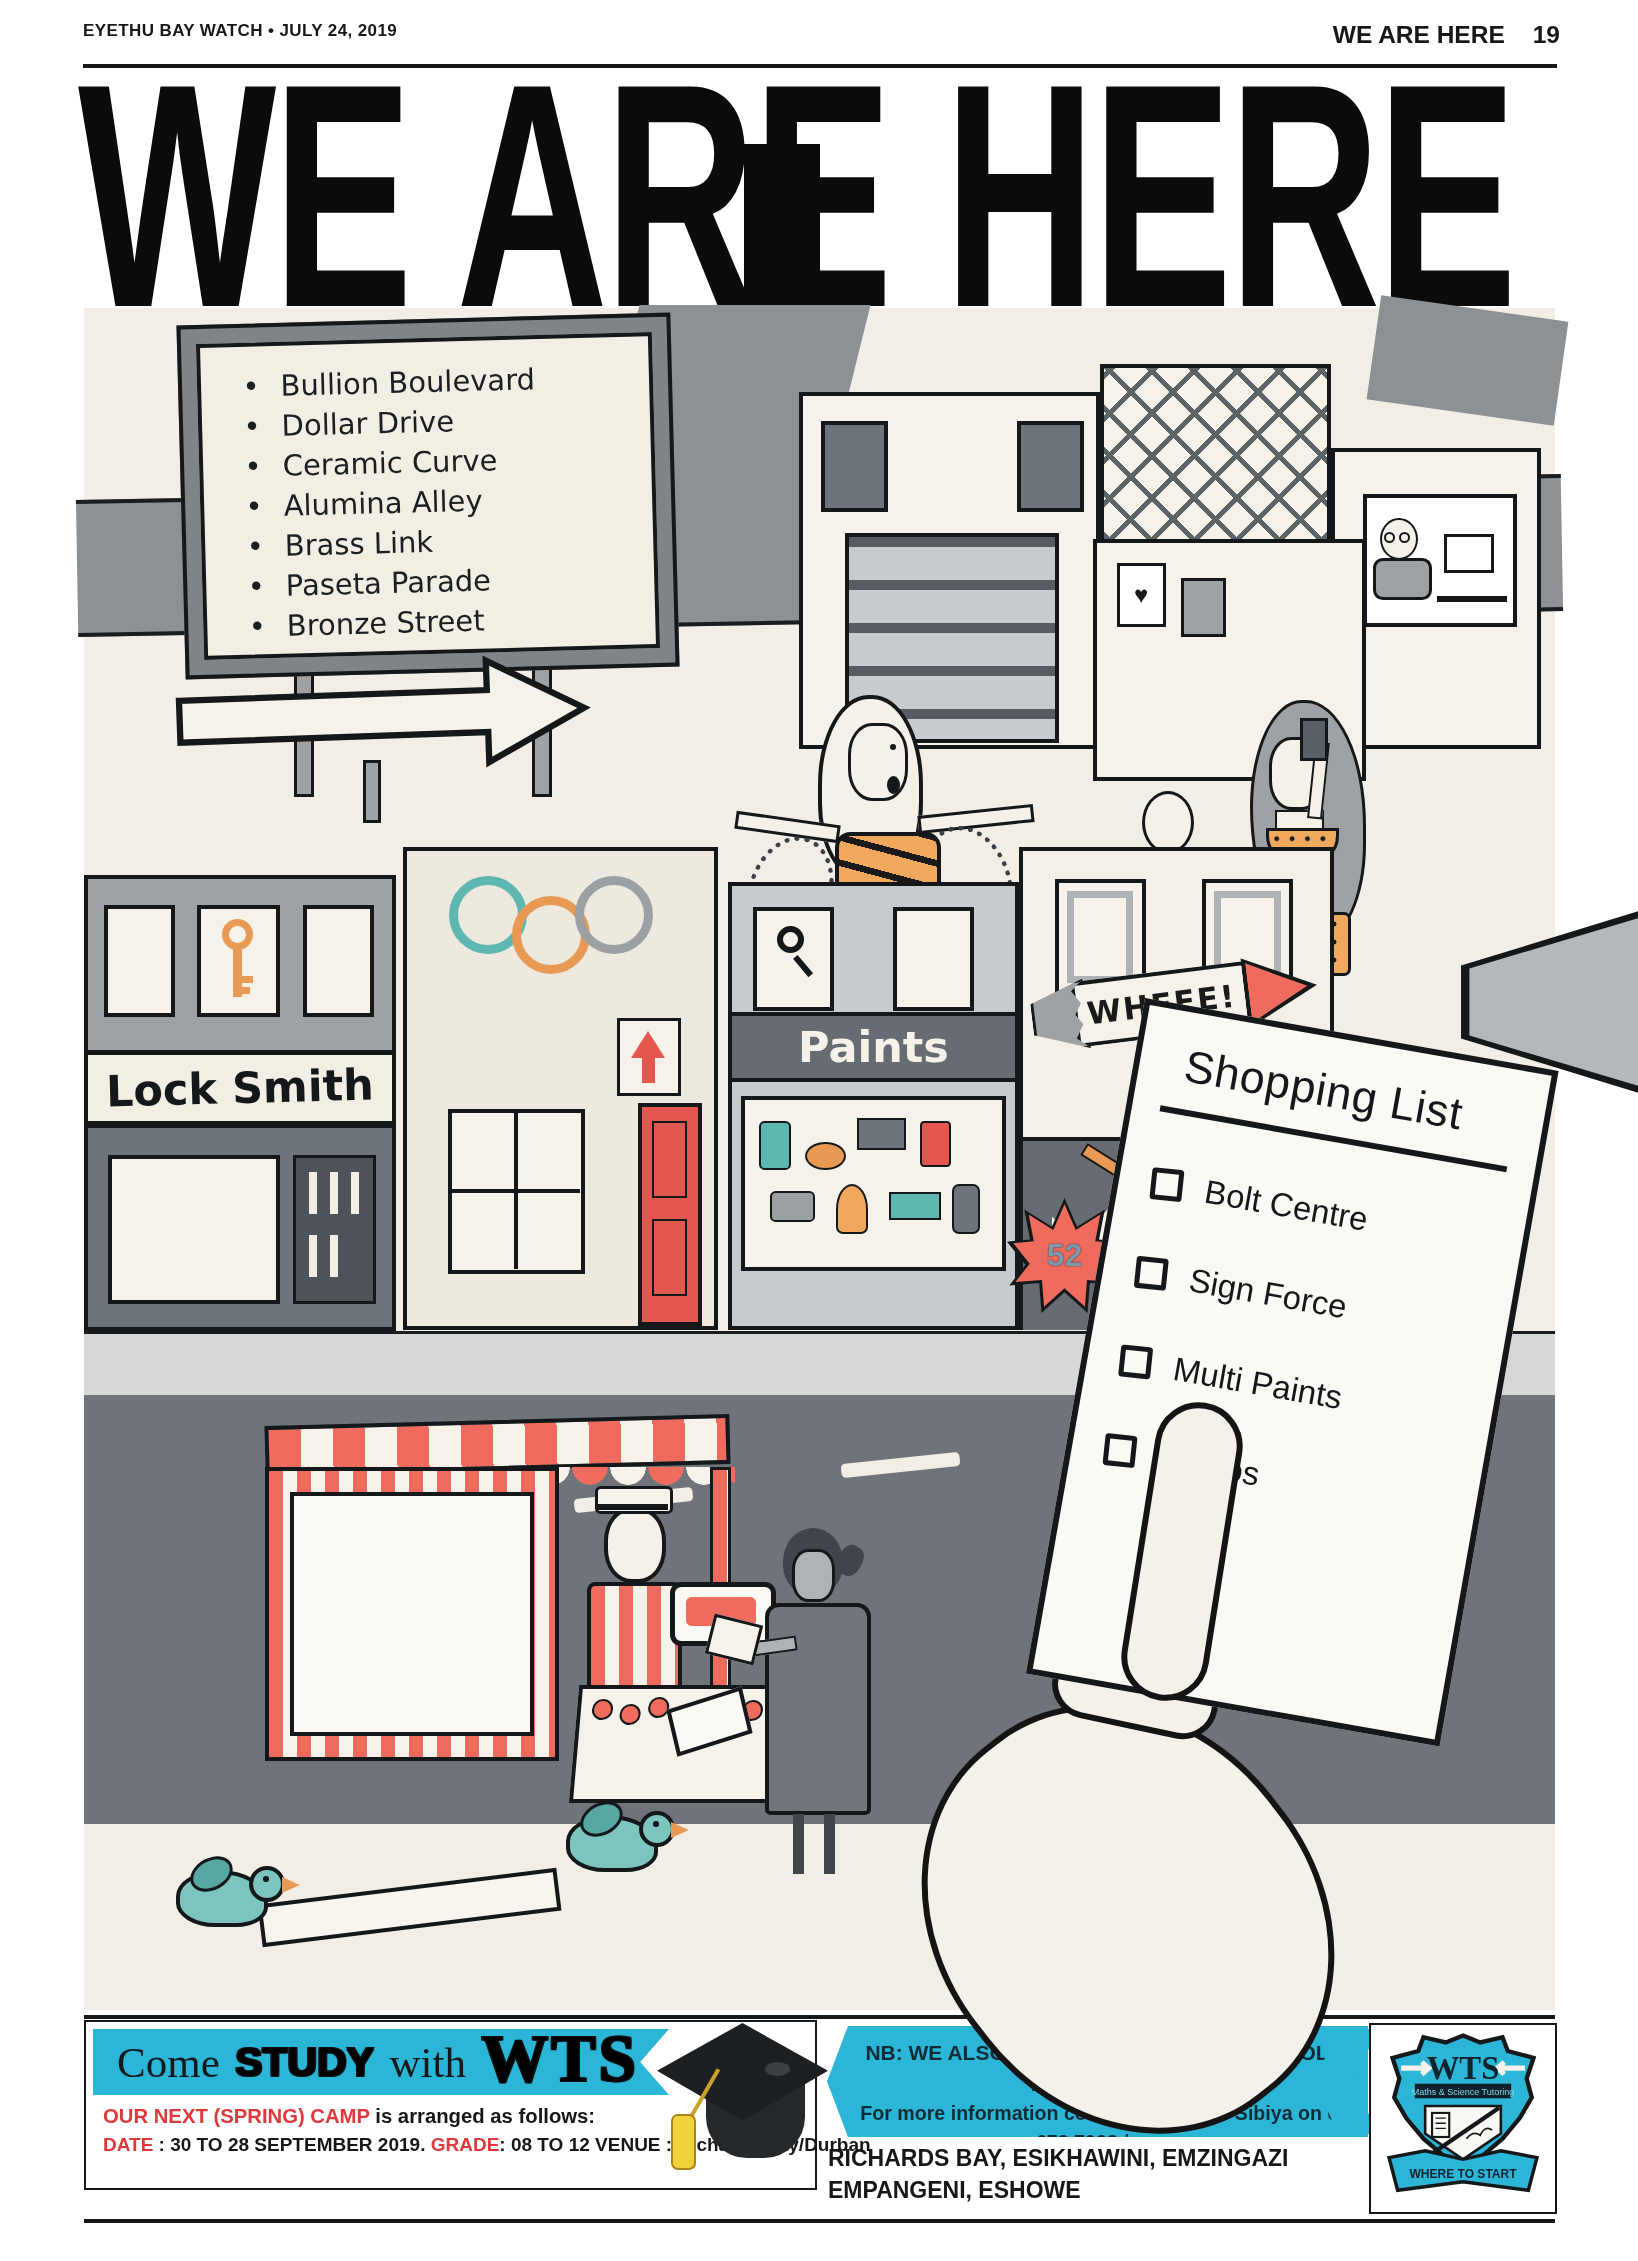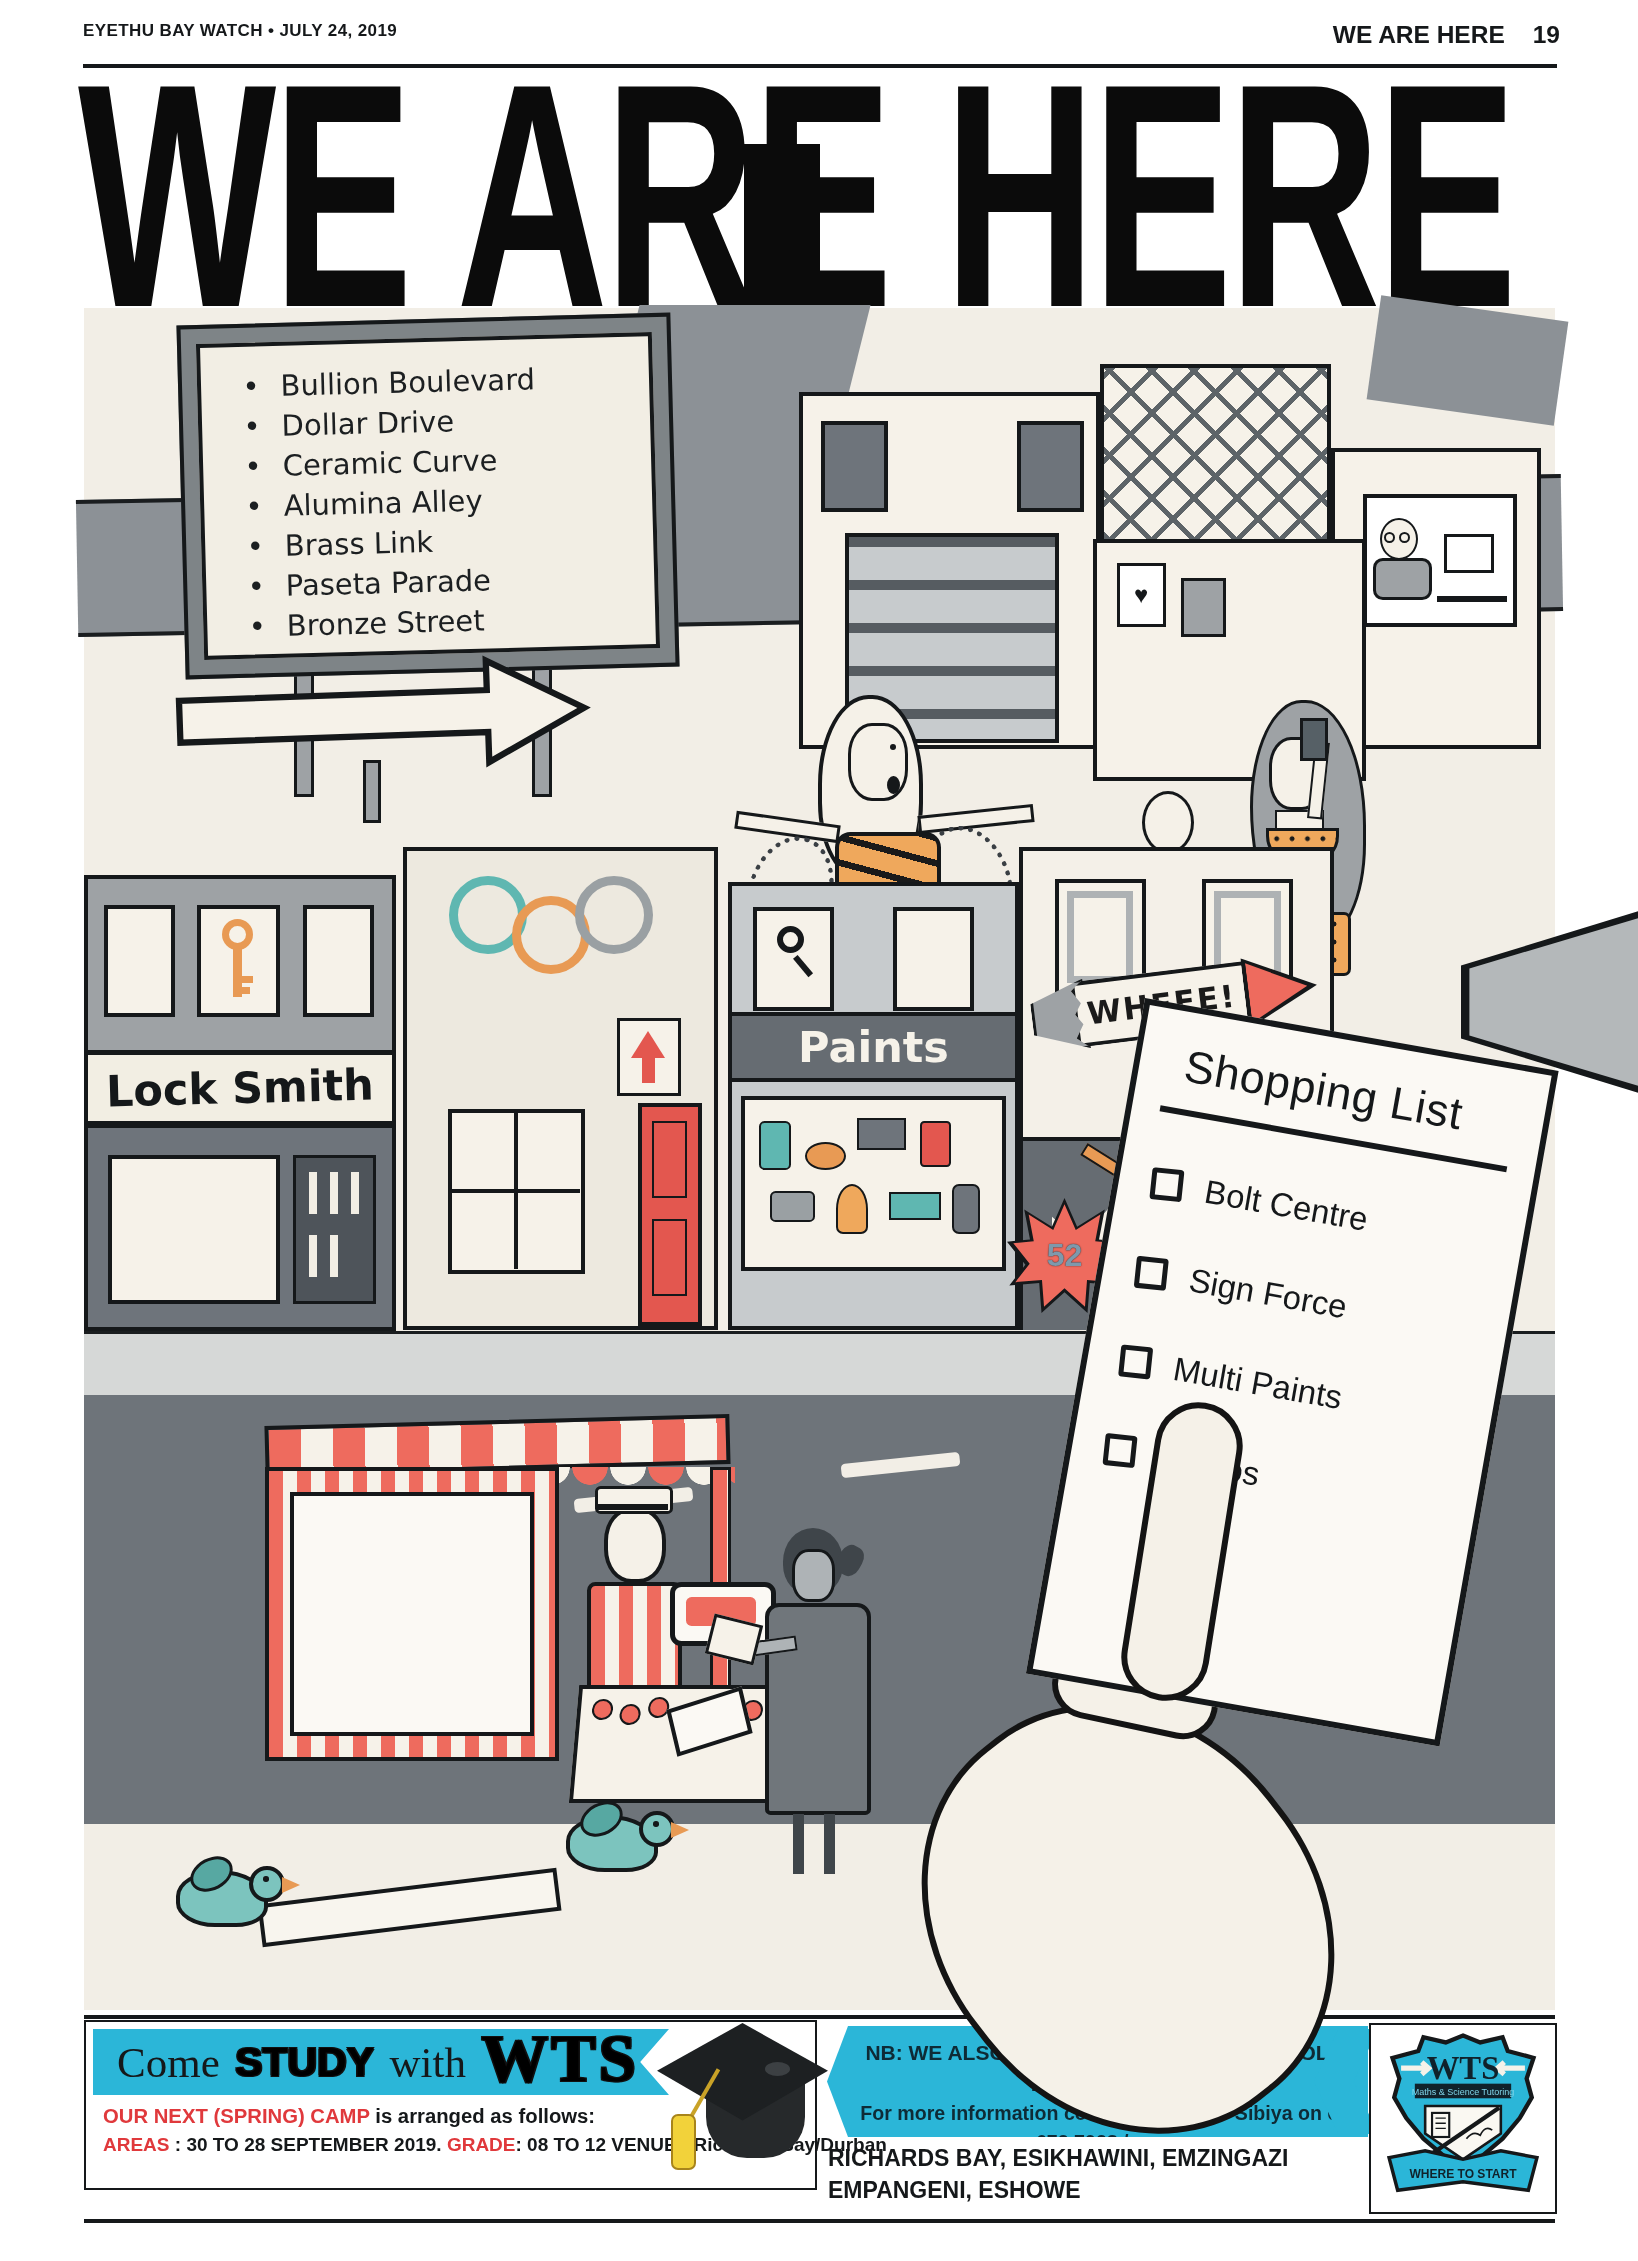--- a/index.html
+++ b/index.html
@@ -401,21 +401,21 @@
     <div class="ad-banner">
       <span class="t-serif" style="font-size:43px">Come</span>
       <span class="yellow-out" style="font-size:41px;font-weight:bold">STUDY</span>
       <span class="t-serif" style="font-size:43px">with</span>
       <span class="t-serif yellow-out" style="font-size:67px;font-weight:bold;letter-spacing:2.8px;margin-top:-7px">WTS</span>
     </div>
     <div class="ad-line" style="top:83px;font-size:20.3px">
       <span class="red">OUR NEXT (SPRING) CAMP</span><span> is arranged as follows:</span>
     </div>
     <div class="ad-line" style="top:112px;font-size:19px">
-      <span class="red">AREAS</span><span> : 30 TO 28 SEPTEMBER 2019. </span><span class="red">GRADE</span><span>: 08 TO 12 VENUE : Richards Bay/Durban</span>
+      <span class="red">DATE</span><span> : 30 TO 28 SEPTEMBER 2019. </span><span class="red">GRADE</span><span>: 08 TO 12 VENUE : Richards Bay/Durban</span>
     </div>
   </div>
 
   <div class="abs" style="z-index:20">
     <div class="abs" style="left:706px;top:2082px;width:99px;height:76px;background:#26292B;border-radius:0 0 41px 41px"></div>
     <div class="abs" style="left:657px;top:2023px;width:171px;height:106px;background:#1D2022;clip-path:polygon(50% 0,100% 45%,50% 92%,0 45%)"></div>
     <div class="abs" style="left:765px;top:2062px;width:25px;height:14px;background:#3C4043;border-radius:50%"></div>
     <div class="abs" style="left:701px;top:2065px;width:3.5px;height:62px;background:#C9A227;transform:rotate(30deg)"></div>
     <div class="abs" style="left:671px;top:2114px;width:25px;height:56px;background:#F2D23A;border:2.1px solid #A8841B;border-radius:7px"></div>
   </div>

